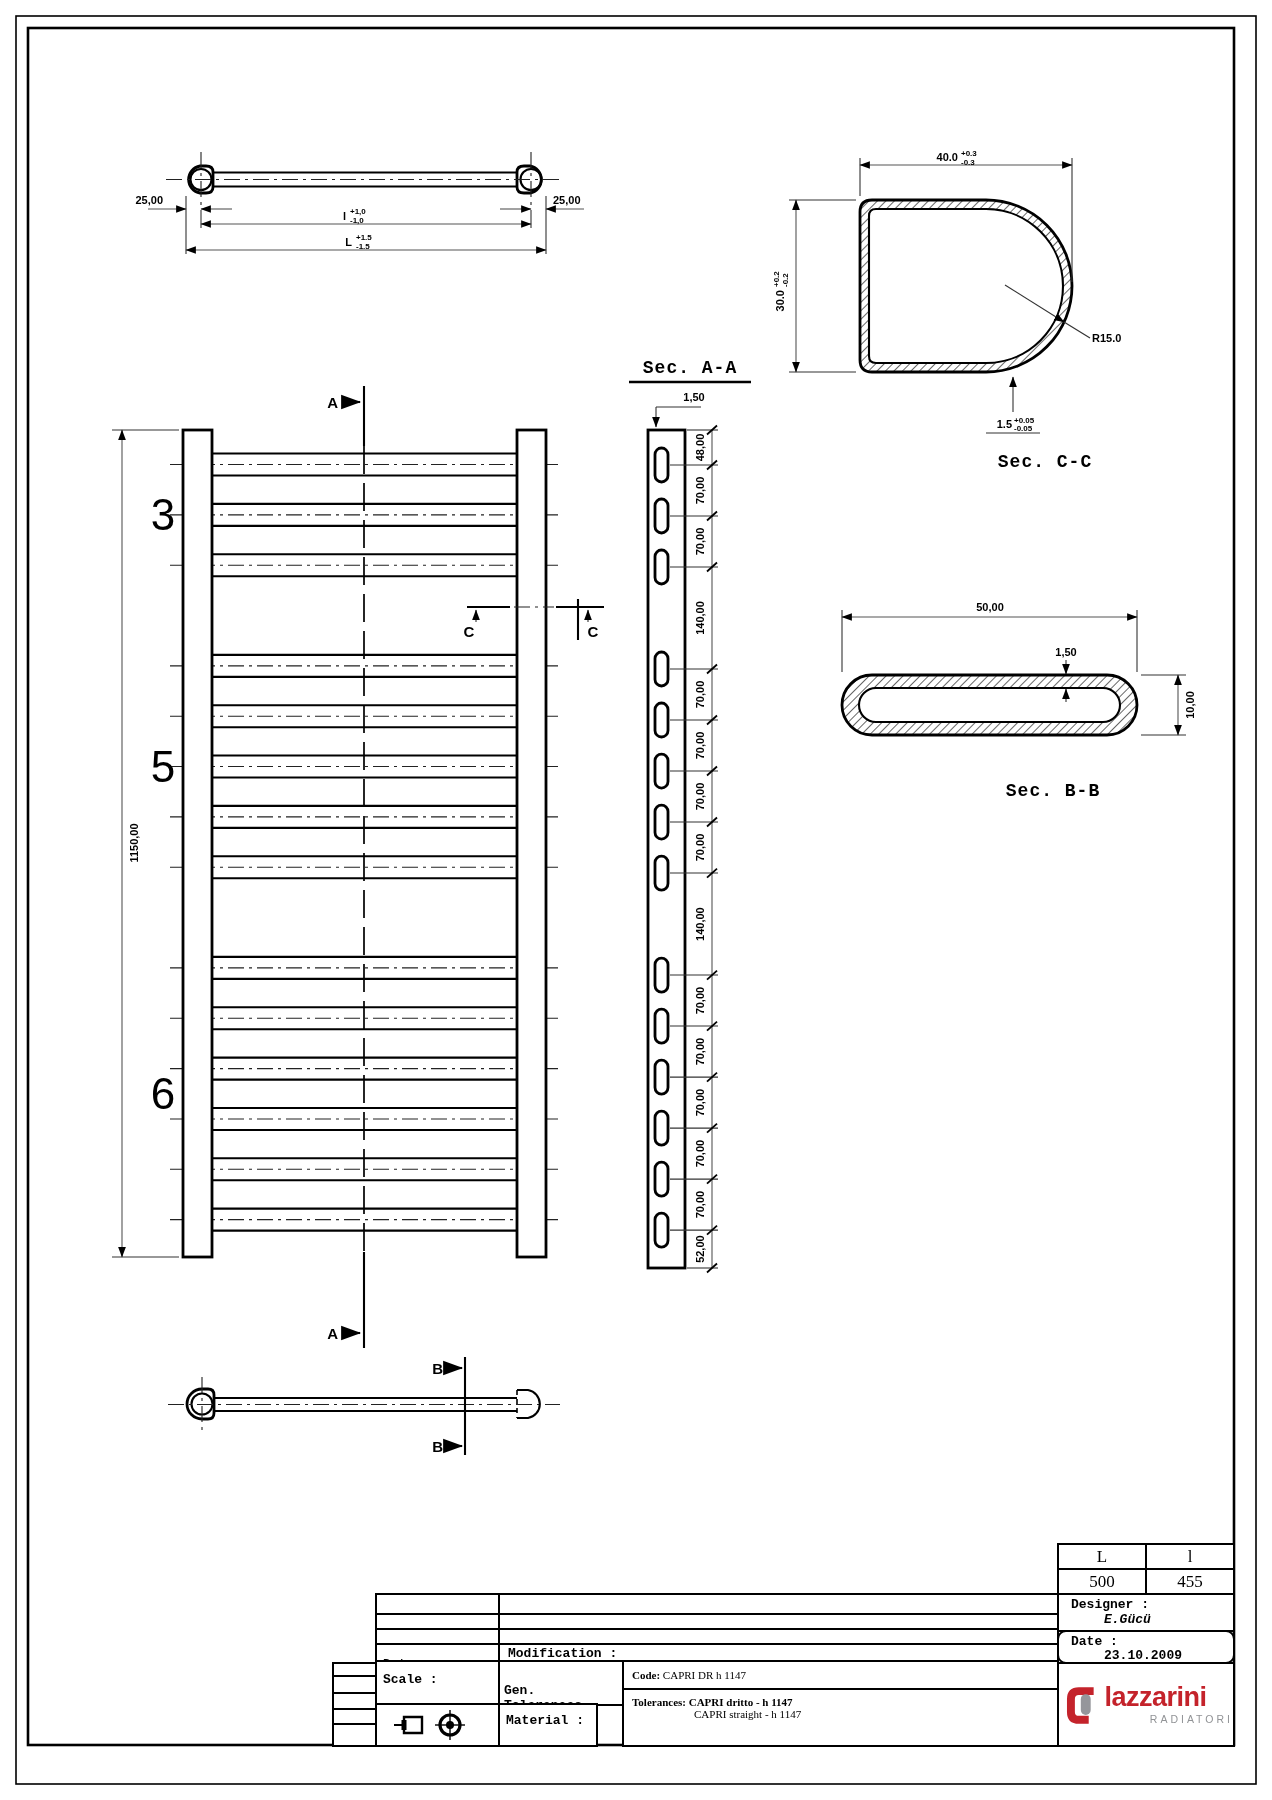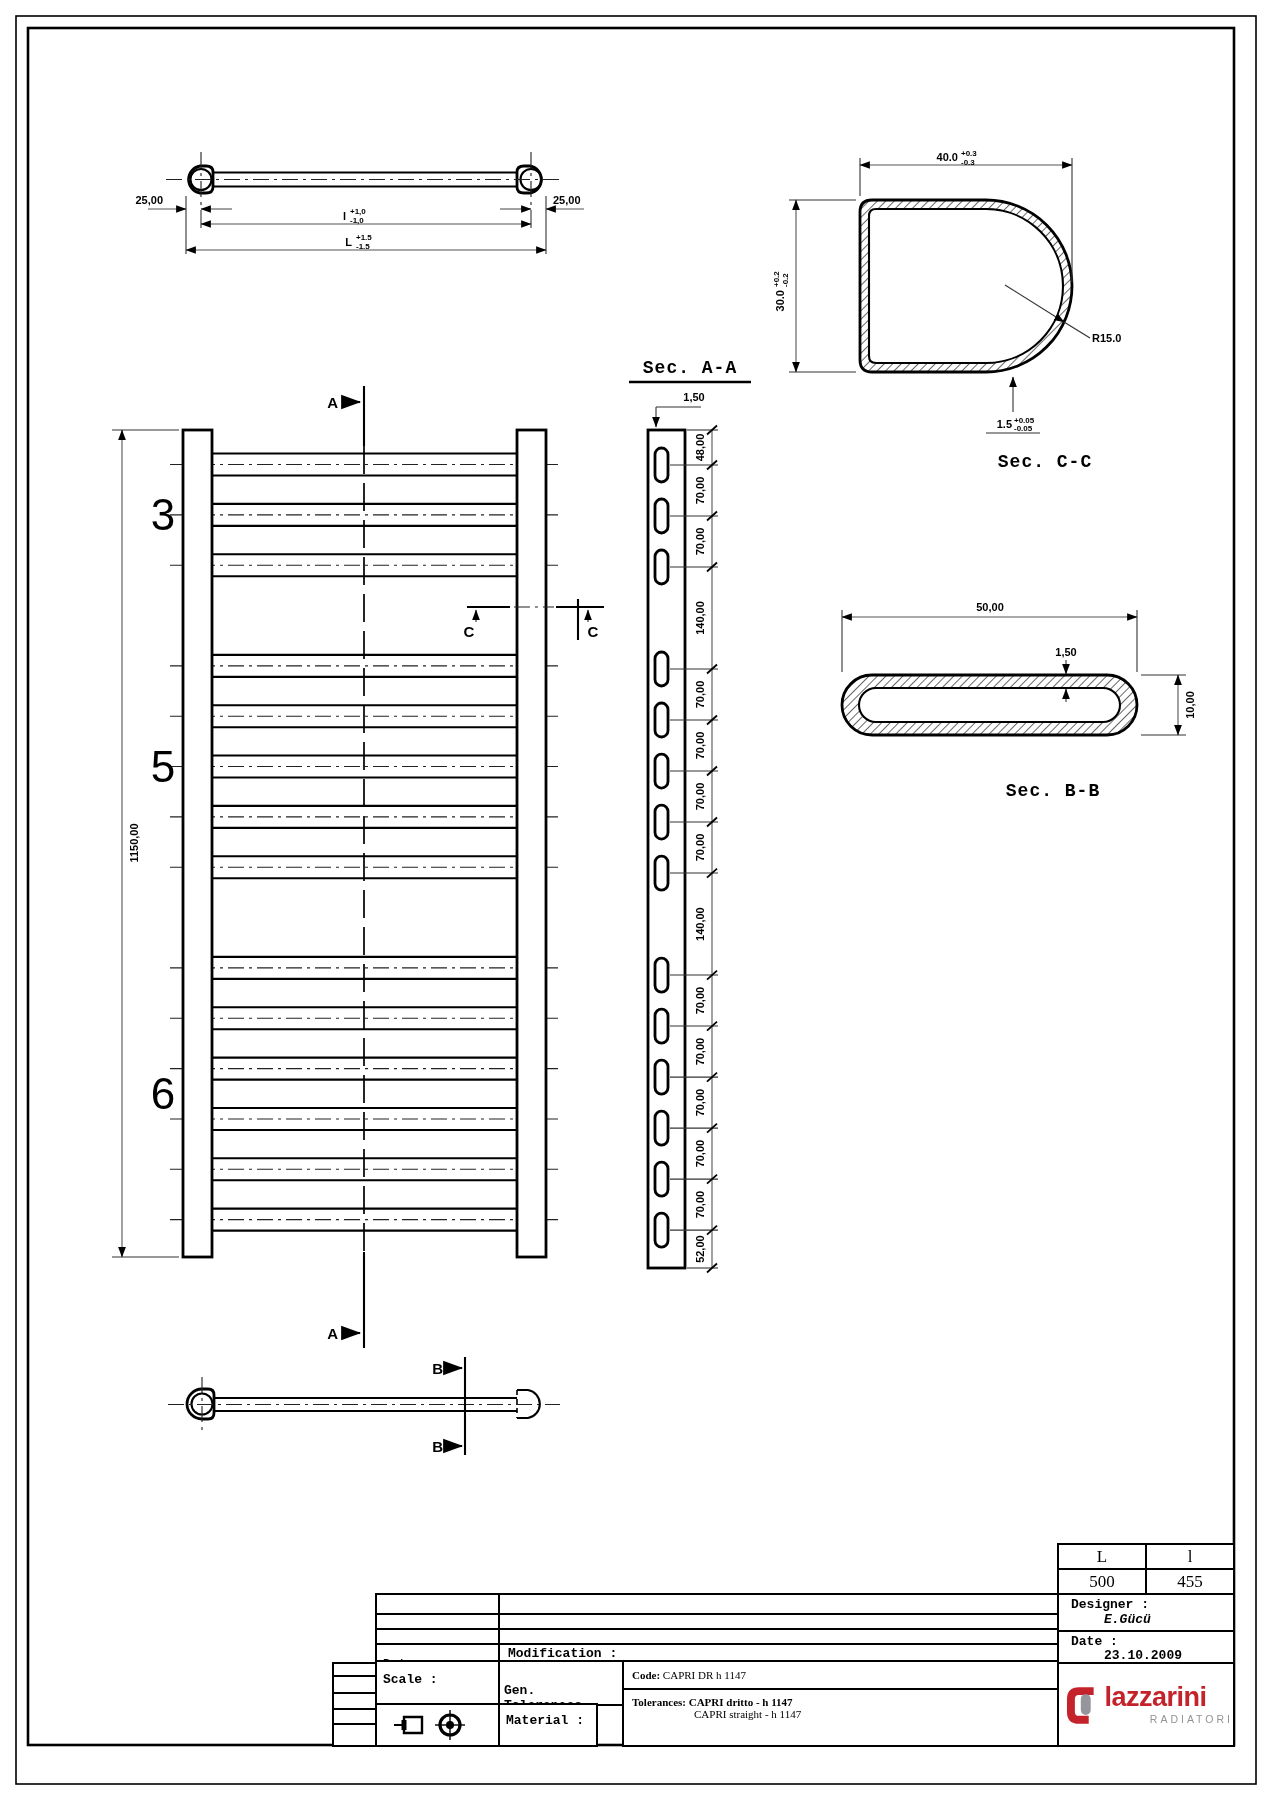--- a/index.html
+++ b/index.html
@@ -313,21 +313,21 @@
 
   <div class="tb serifc" style="left:1057px;top:1543px;width:90px;height:27px;text-align:center;font-size:17px;line-height:23px;"><span>L</span></div>
   <div class="tb serifc" style="left:1145px;top:1543px;width:90px;height:27px;text-align:center;font-size:17px;line-height:23px;"><span>l</span></div>
   <div class="tb serifc" style="left:1057px;top:1568px;width:90px;height:27px;text-align:center;font-size:17px;line-height:23px;"><span>500</span></div>
   <div class="tb serifc" style="left:1145px;top:1568px;width:90px;height:27px;text-align:center;font-size:17px;line-height:23px;"><span>455</span></div>
 
   <div class="tb" style="left:1057px;top:1593px;width:178px;height:39px;">
     <div class="mono cellpad">Designer :</div>
     <div class="monoval" style="padding-left:45px;margin-top:-2px;font-style:italic;">E.Gücü</div>
   </div>
-  <div class="tb" style="left:1057px;top:1630px;width:178px;height:34px;">
+  <div class="tb" style="left:1057px;top:1630px;width:178px;height:34px;border-radius:9px;">
     <div class="mono cellpad">Date :</div>
     <div class="monoval" style="padding-left:45px;margin-top:-3px;">23.10.2009</div>
   </div>
 
   <div class="tb" style="left:1057px;top:1662px;width:178px;height:85px;display:flex;align-items:center;padding-left:6px;">
     <svg width="36" height="40" viewBox="0 0 36 40">
       <path d="M29,6 H14 Q6,6 6,14 V27 Q6,35 14,35 H24" stroke="#c4232b" stroke-width="8" fill="none"></path>
       <rect x="16" y="9" width="10" height="21" rx="5" fill="#95969b"></rect>
     </svg>
     <div style="margin-left:4px;width:130px;">

